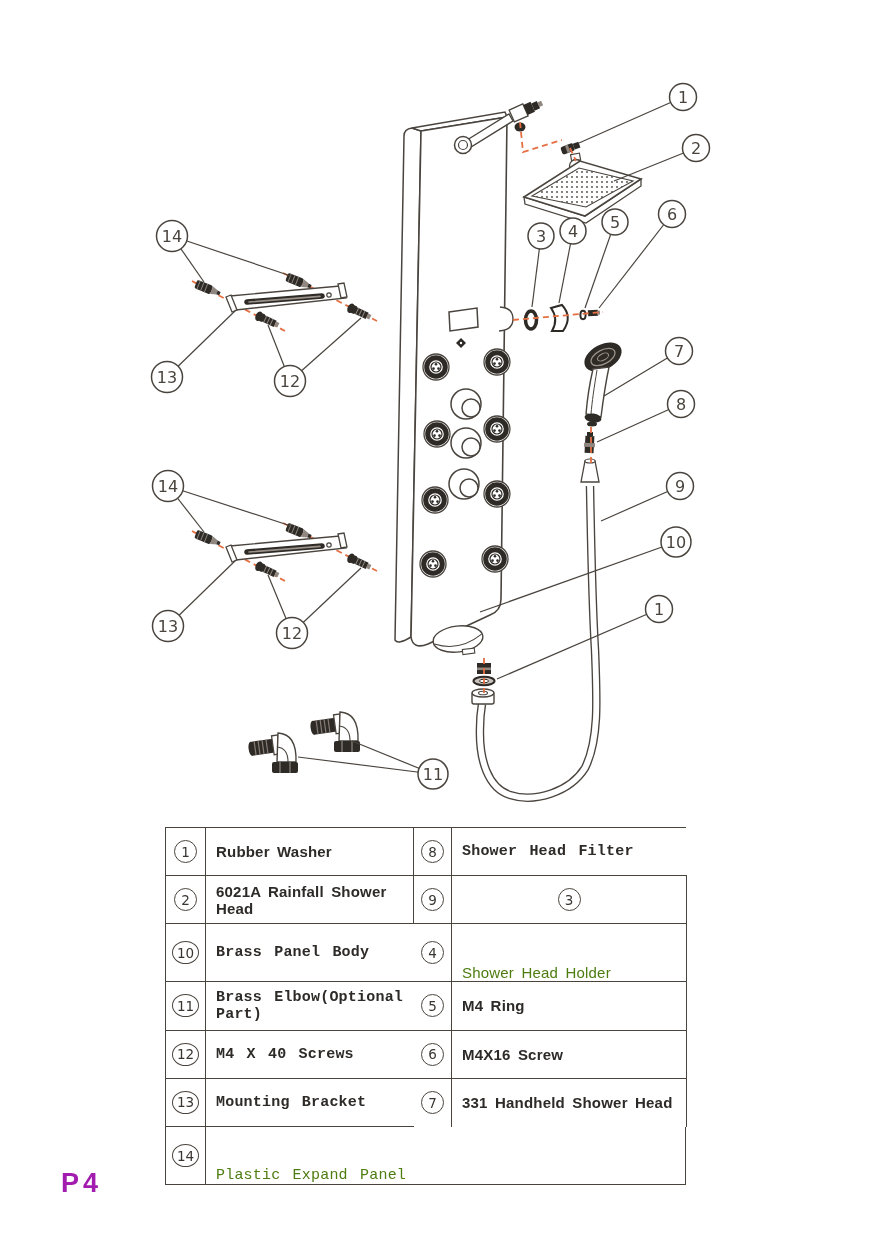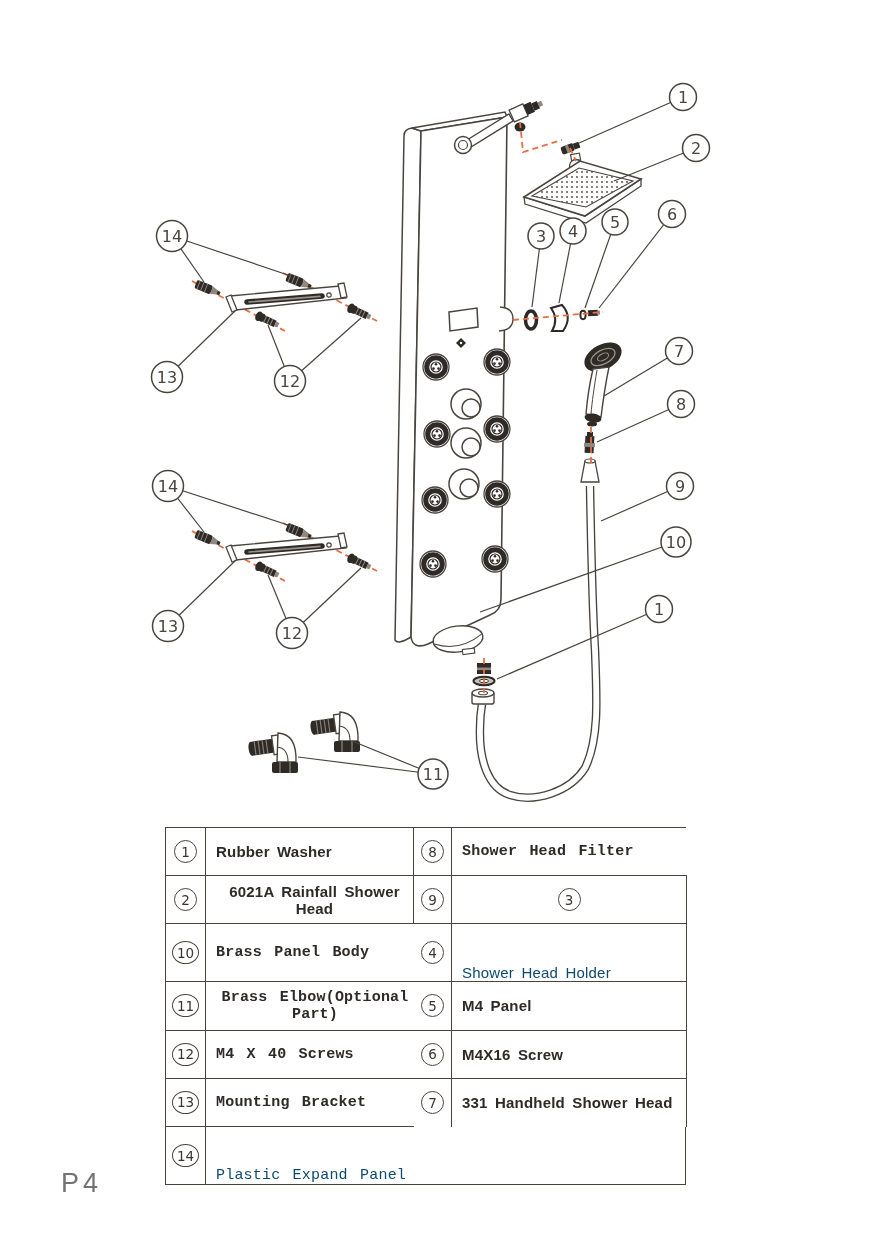--- a/index.html
+++ b/index.html
@@ -31,27 +31,27 @@
   .cell.numcell { justify-content:center; }
   .circ {
     width:23px; height:23px; border:1.4px solid #4a443e; border-radius:50%;
     display:flex; align-items:center; justify-content:center;
     font-size:13.5px; color:#3a3530; font-family:"DejaVu Sans", sans-serif;
     box-sizing:border-box; flex:0 0 auto;
   }
   .circ.w2 { width:27px; border-radius:50%; }
   .desc {
     padding-left:10px; font-size:15px; font-weight:700; color:#2d2a27;
-    word-spacing:3px; letter-spacing:0.2px;text-align:center;
-  }
-  .desc.muted { font-weight:400; color:#0c4a6e;margin-top:40px; }
+    word-spacing:3px; letter-spacing:0.2px;
+  }
+  .desc.muted { font-weight:400; color:#4d7c0f;margin-top:40px; }
   
   .page-label {
     position:absolute; left:61px; top:1168px;
-    font-size:27px; color:#737373; letter-spacing:4px; font-weight:400;
+    font-size:27px; color:#a21caf; letter-spacing:4px; font-weight:700;
   }
 </style>
 </head>
 <body>
 
 <div class="page">
 
   <svg width="880" height="1259" viewBox="0 0 880 1259" xmlns="http://www.w3.org/2000/svg">
     <defs>
       <pattern id="dotpat" width="5" height="5" patternUnits="userSpaceOnUse">
@@ -419,21 +419,21 @@
         <span class="circ w2">11</span>
       </div>
     <div class="cell last-col">
         <span class="desc">Brass Elbow(Optional Part)</span>
       </div>
 
     <div class="cell numcell">
         <span class="circ">5</span>
       </div>
     <div class="cell">
-        <span class="desc">M4 Panel</span>
+        <span class="desc">M4 Ring</span>
       </div>
     <div class="cell numcell">
         <span class="circ w2">12</span>
       </div>
     <div class="cell last-col">
         <span class="desc">M4 X 40 Screws</span>
       </div>
 
     <div class="cell numcell">
         <span class="circ">6</span>

